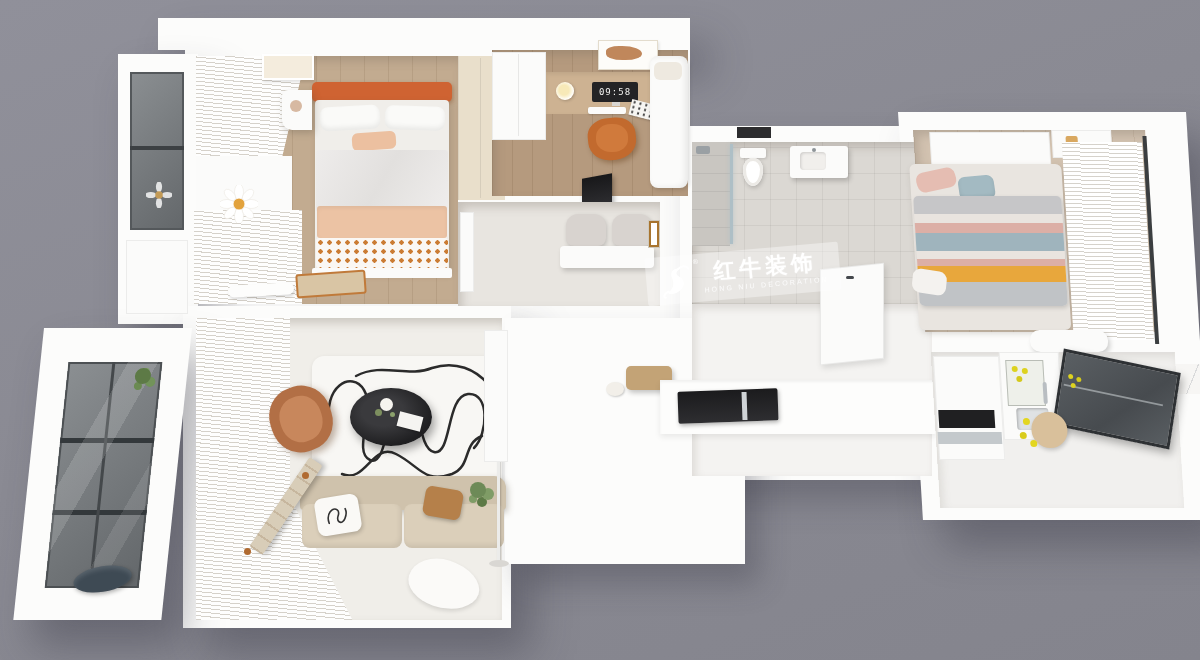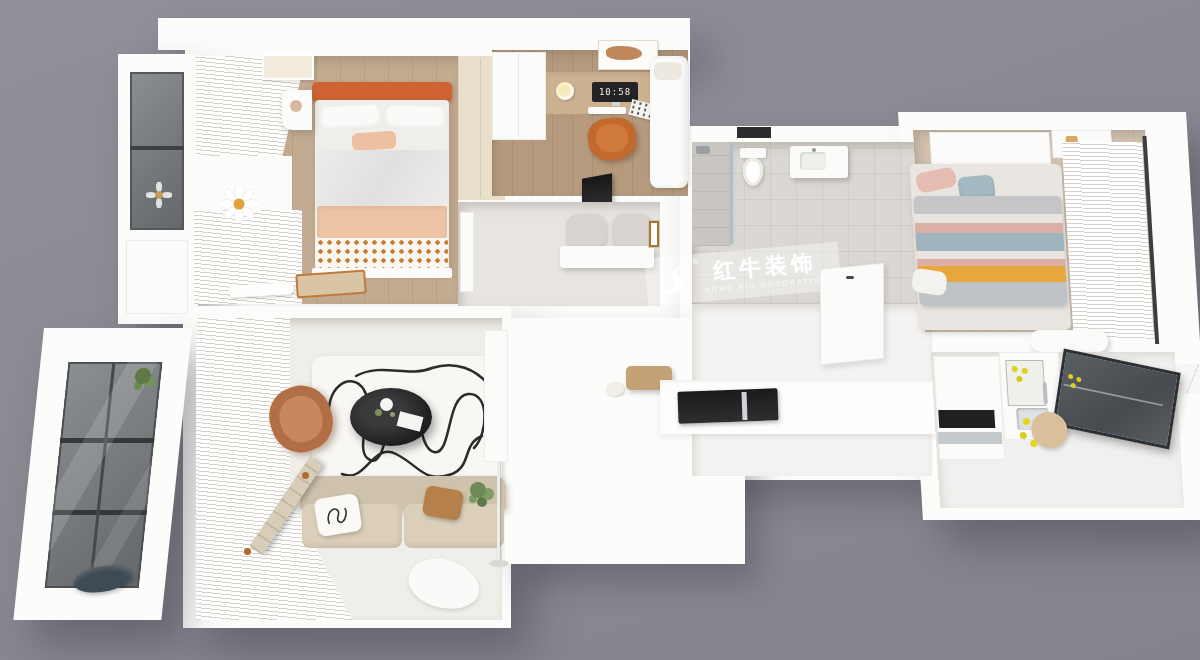--- a/index.html
+++ b/index.html
@@ -102,21 +102,21 @@
   <div class="abs white cab-seam" style="left:126px;top:240px;width:60px;height:72px;"></div>
 
   <div class="floor wood2" style="left:492px;top:50px;width:196px;height:146px;"></div>
   <div class="abs white cab-seam" style="left:492px;top:52px;width:52px;height:86px;"></div>
   <div class="abs seamline" style="left:518px;top:54px;width:1px;height:82px;"></div>
   <div class="abs" style="left:598px;top:40px;width:58px;height:28px;background:#fdfcf9;border:1px solid #e3dccd;box-shadow:1px 2px 3px rgba(0,0,0,.12);"></div>
   <div class="abs" style="left:606px;top:46px;width:36px;height:14px;background:#b5723f;border-radius:40% 60% 50% 50%;opacity:.85;"></div>
   <div class="abs" style="left:546px;top:72px;width:142px;height:42px;background:#cdb292;box-shadow:inset 0 2px 4px rgba(0,0,0,.08);"></div>
   <div class="abs" style="left:556px;top:82px;width:18px;height:18px;background:radial-gradient(circle at 45% 45%,#f7e9b8 0 35%,#ffffff 70%);border-radius:50%;box-shadow:1px 1px 3px rgba(0,0,0,.2);"></div>
   <div class="clockface abs" style="left:592px;top:82px;width:46px;height:20px;">
-    <span>10:58</span>
+    <span>09:58</span>
   </div>
   <div class="abs" style="left:612px;top:102px;width:8px;height:4px;background:#d8d6d2;"></div>
   <div class="abs white" style="left:588px;top:107px;width:38px;height:7px;border-radius:2px;box-shadow:0 1px 2px rgba(0,0,0,.15);"></div>
   <div class="abs" style="left:630px;top:102px;width:26px;height:16px;background:#f6f5f2;transform:rotate(14deg);box-shadow:0 1px 2px rgba(0,0,0,.2);background-image:radial-gradient(circle,#3a3a3a 1px,transparent 1.3px);background-size:6px 5px;"></div>
   <div class="abs" style="left:588px;top:118px;width:48px;height:42px;background:#c26a2e;border-radius:40% 40% 45% 45%;transform:rotate(-6deg);box-shadow:2px 3px 5px rgba(90,45,10,.35);"></div>
   <div class="abs" style="left:596px;top:124px;width:32px;height:28px;background:#d07a3c;border-radius:45%;"></div>
   <div class="abs white" style="left:650px;top:56px;width:38px;height:132px;border-radius:8px;box-shadow:inset -3px 0 6px rgba(0,0,0,.08),1px 2px 4px rgba(0,0,0,.15);"></div>
   <div class="abs" style="left:654px;top:62px;width:28px;height:18px;background:#eee9e0;border-radius:6px;"></div>
 
   <div class="abs" style="left:582px;top:176px;width:30px;height:48px;background:linear-gradient(180deg,#18181a,#3a3a3e);transform:skewY(-10deg);box-shadow:2px 3px 5px rgba(0,0,0,.3);"></div>

